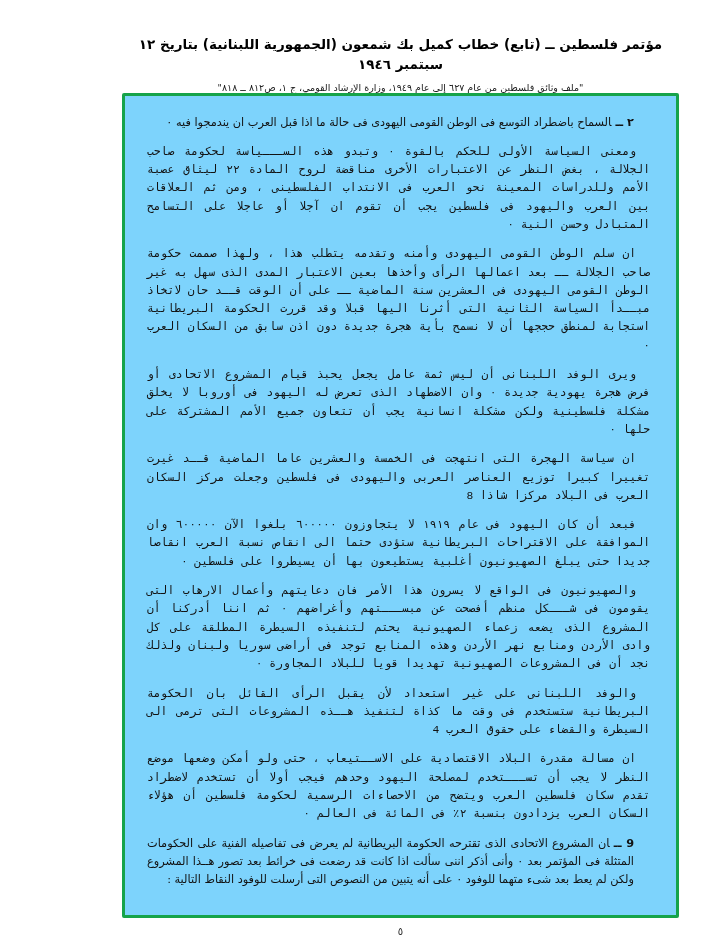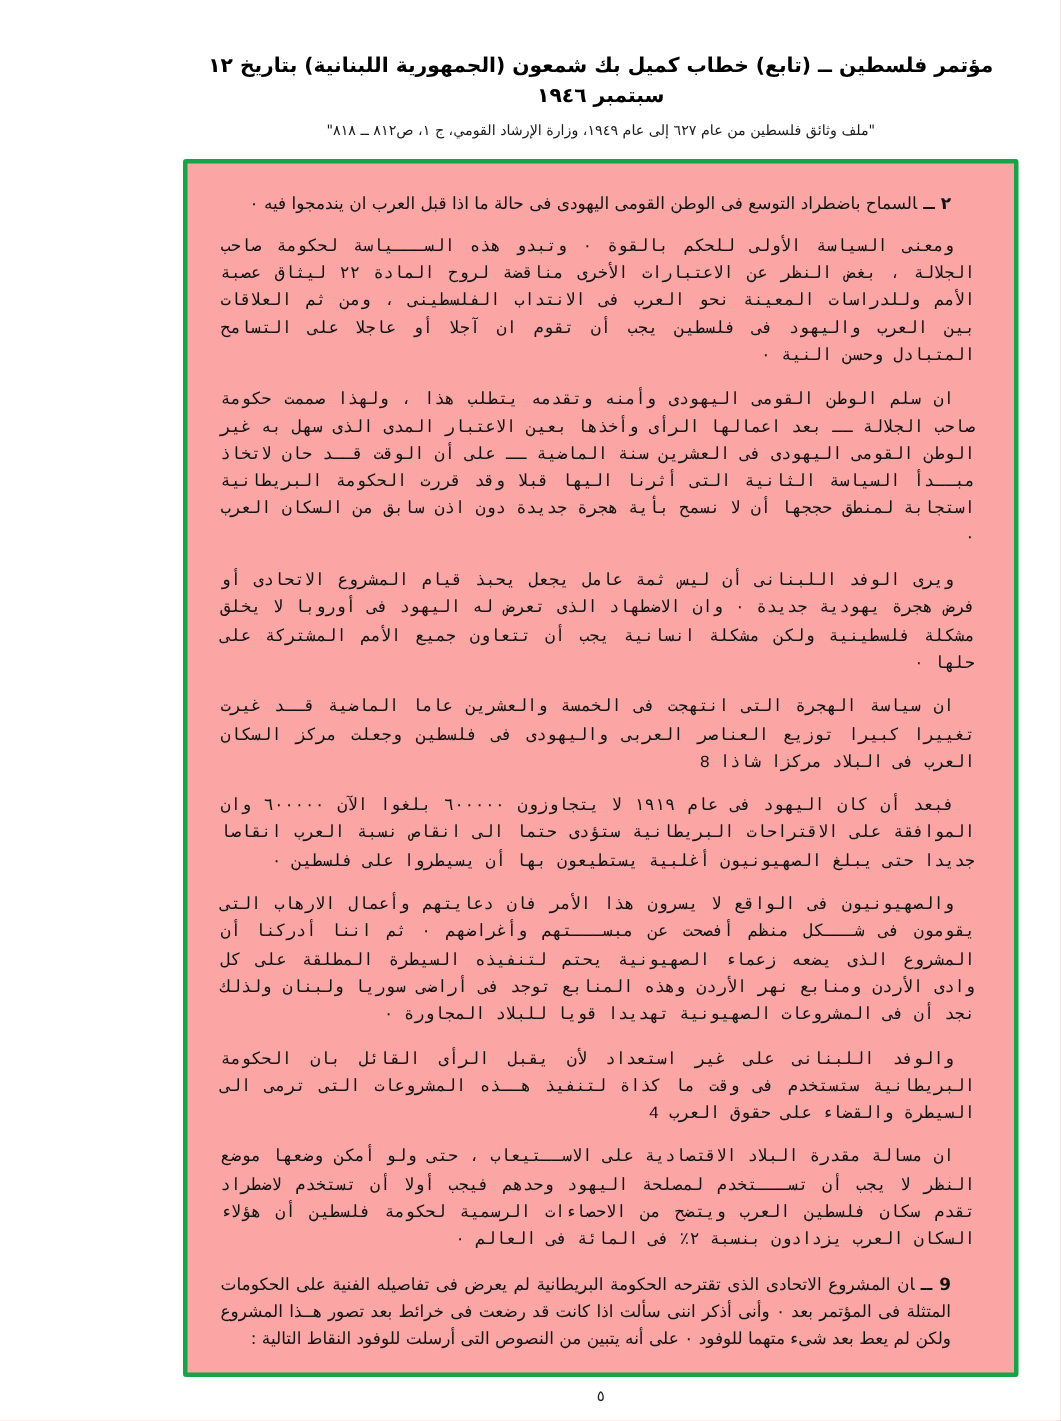--- a/index.html
+++ b/index.html
@@ -40,28 +40,27 @@
   }
 
   .doc-source {
     font-size: 9.5px;
     margin-top: 7px;
     color: #1a1a1a;
     direction: rtl;
   }
 
   .frame {
-    margin-top: 13px;
     border: 3px solid #16a34a;
     border-radius: 2px;
     flex: 1 1 auto;
     padding: 18px 26px 14px 22px;
     box-sizing: border-box;
     overflow: hidden;
-    background: #fca5a5;
+    background: #7dd3fc;
   }
 
   .body-text {
     direction: rtl;
     text-align: justify;
     font-size: 11.3px;
     line-height: 1.62;
     color: #121212;
   }
 

